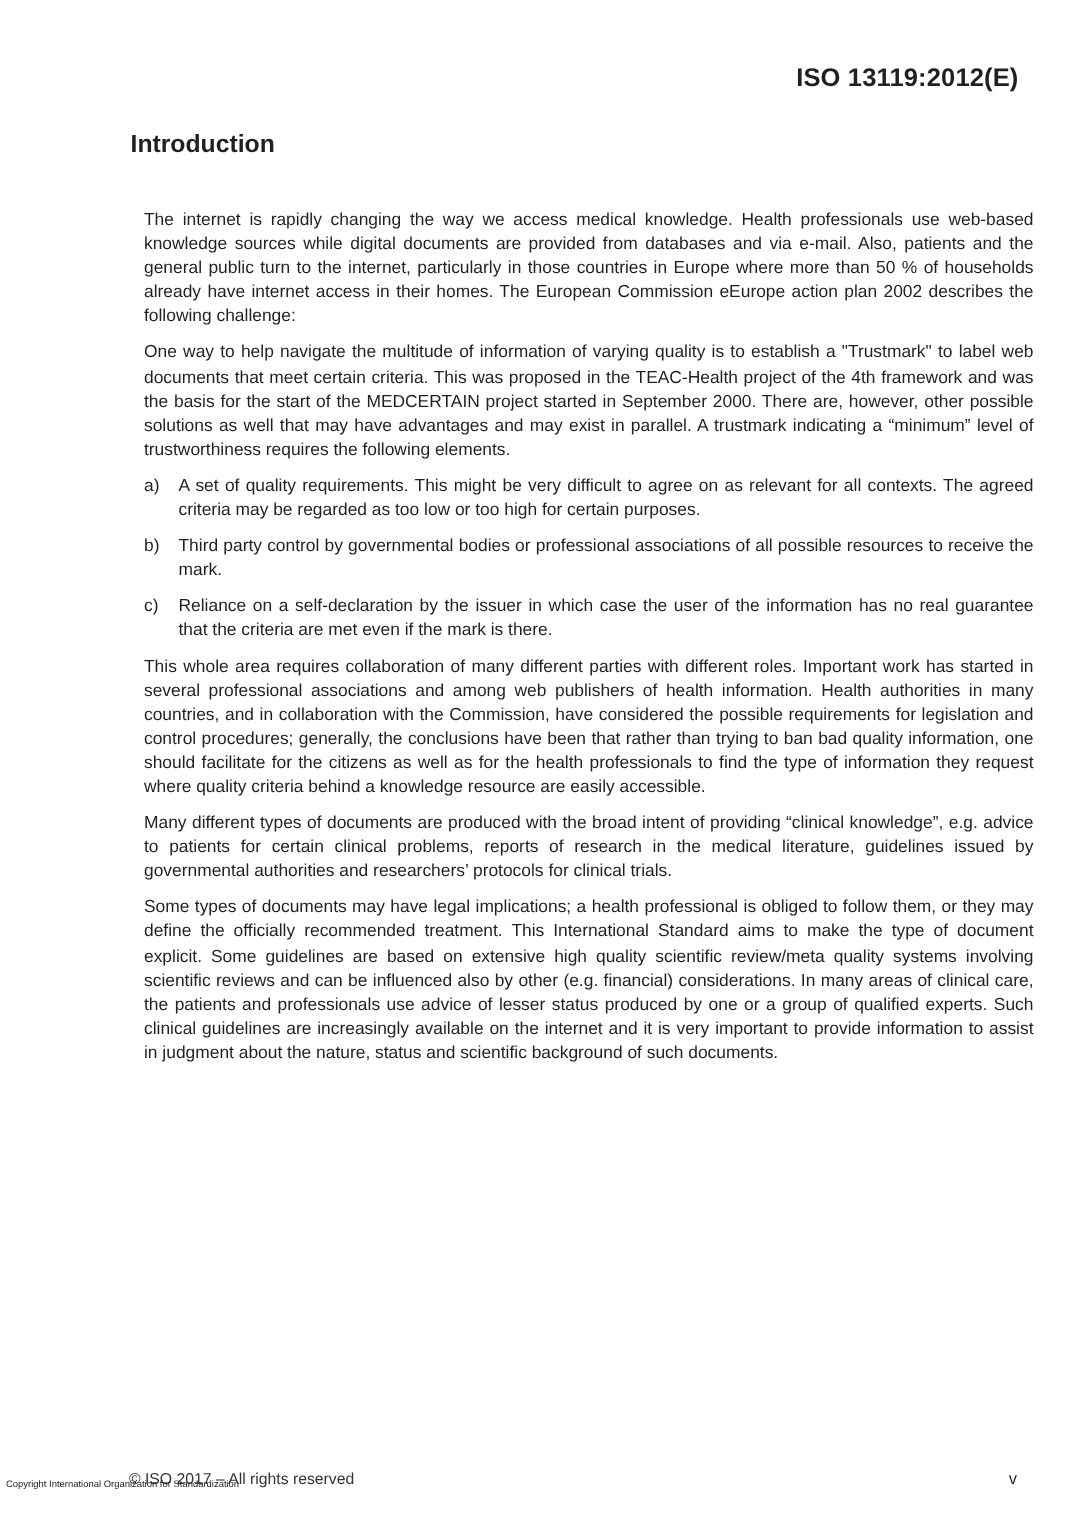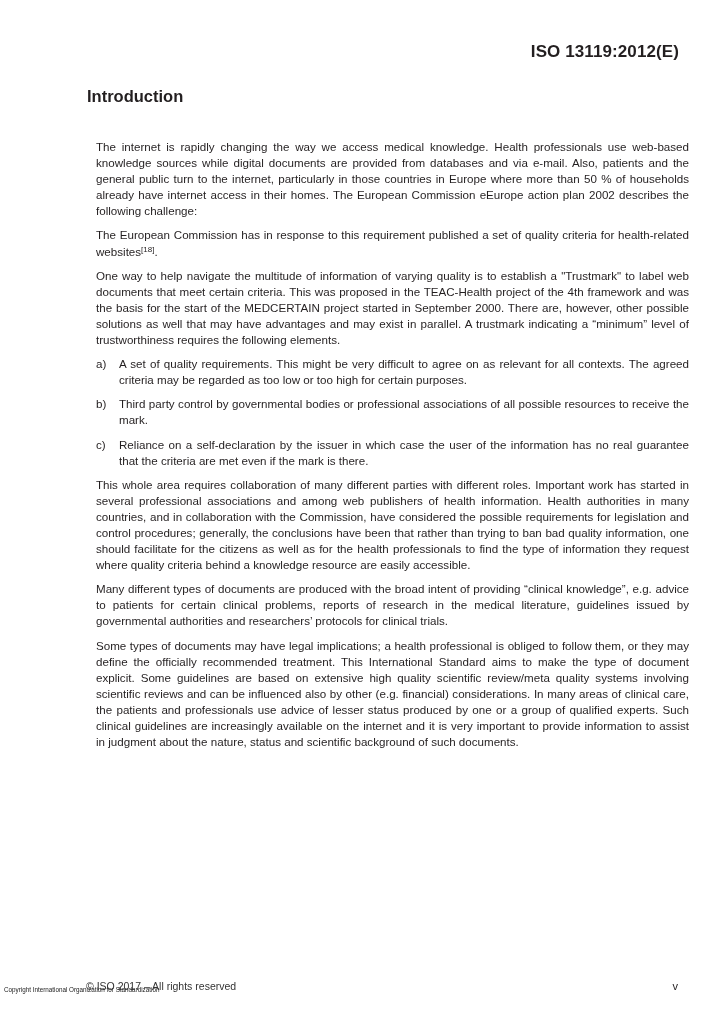--- a/index.html
+++ b/index.html
@@ -84,21 +84,20 @@
 </style>
 </head>
 <body>
 
 <div class="header-ref">ISO 13119:2012(E)</div>
 
 <h1 class="page-title">Introduction</h1>
 
 <div class="content">
   <p>The internet is rapidly changing the way we access medical knowledge. Health professionals use web-based knowledge sources while digital documents are provided from databases and via e-mail. Also, patients and the general public turn to the internet, particularly in those countries in Europe where more than 50 % of households already have internet access in their homes. The European Commission eEurope action plan 2002 describes the following challenge:</p>
-  <p><span>The European Commission has in response to this requirement published a set of quality criteria for health-related websites</span><sup>[18]</sup><span>.</span></p>
   <p>One way to help navigate the multitude of information of varying quality is to establish a "Trustmark" to label web documents that meet certain criteria. This was proposed in the TEAC-Health project of the 4th framework and was the basis for the start of the MEDCERTAIN project started in September 2000. There are, however, other possible solutions as well that may have advantages and may exist in parallel. A trustmark indicating a “minimum” level of trustworthiness requires the following elements.</p>
 
   <div class="list-item">
     <span class="list-marker">a)</span>
     <span class="list-text">A set of quality requirements. This might be very difficult to agree on as relevant for all contexts. The agreed criteria may be regarded as too low or too high for certain purposes.</span>
   </div>
   <div class="list-item">
     <span class="list-marker">b)</span>
     <span class="list-text">Third party control by governmental bodies or professional associations of all possible resources to receive the mark.</span>
   </div>

